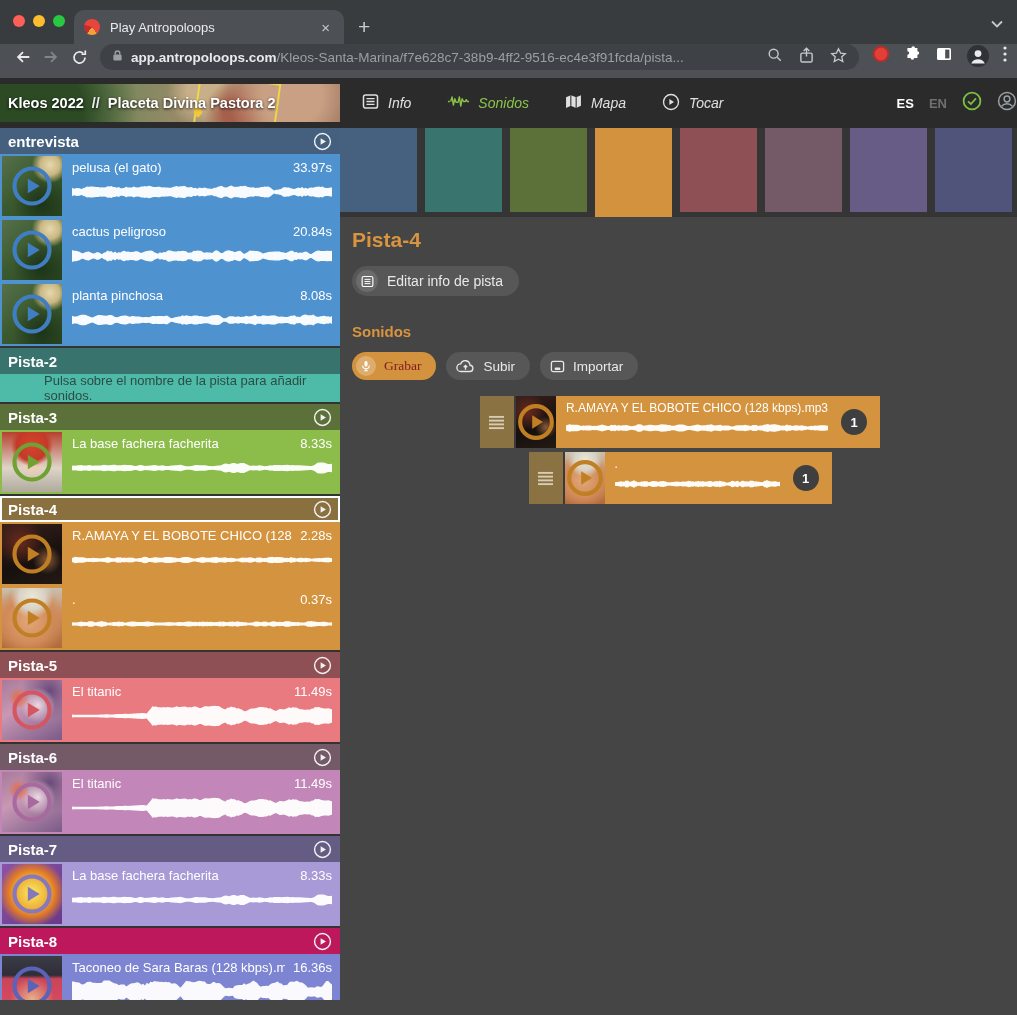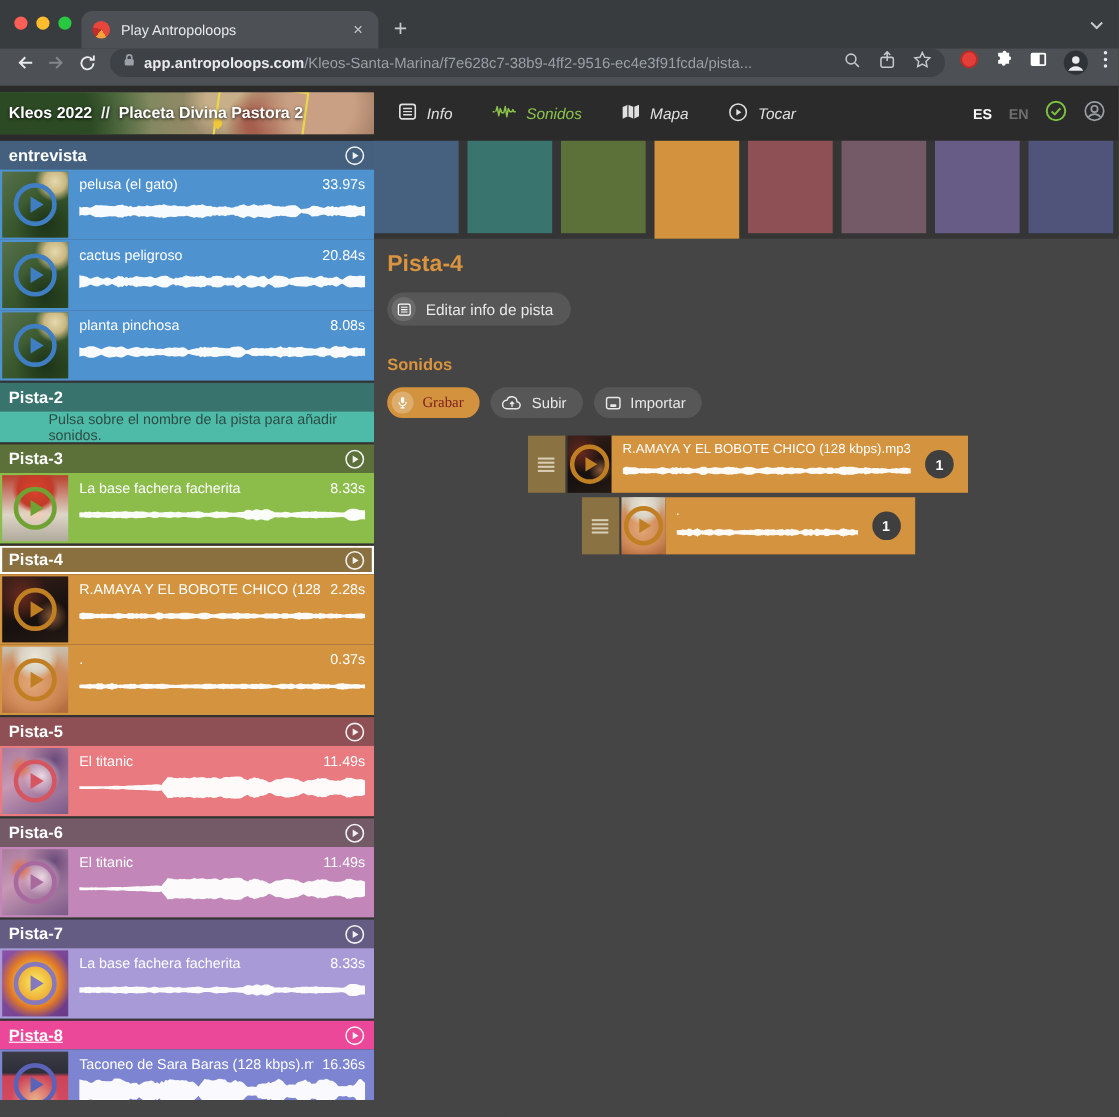--- a/index.html
+++ b/index.html
@@ -44,21 +44,21 @@
   .bc-img::before{content:"";position:absolute;left:196px;top:-6px;width:78px;height:50px;
     border:2px solid #e8d84a;transform:rotate(8deg);}
   .bc-img::after{content:"";position:absolute;left:194px;top:24px;width:8px;height:8px;border-radius:50% 50% 50% 0;
     background:#f0c83a;transform:rotate(-45deg);}
   .bc-text{position:relative;z-index:2;color:#fff;font-size:14.5px;font-weight:700;
     text-shadow:0 1px 3px rgba(0,0,0,.85);white-space:nowrap;display:flex;gap:8px;align-items:center;}
   .bc-sep{font-weight:700;color:#eee;}
   .nav{display:flex;align-items:center;gap:36px;margin-left:22px;font-style:italic;}
   .nav-item{display:flex;align-items:center;gap:9px;color:#e0e0e0;font-size:14px;cursor:default;}
   .nav-item.active{color:#8bc34a;}
-  .hdr-right{margin-left:auto;display:flex;align-items:center;gap:15px;padding-right:12px;}
+  .hdr-right{margin-left:auto;display:flex;align-items:center;gap:15px;}
   .lang-es{color:#fff;font-size:13px;font-weight:700;}
   .lang-en{color:#6f6f6f;font-size:13px;font-weight:700;}
 
   
   .content{display:flex;height:872px;}
   .sidebar{width:340px;flex:none;background:#333;display:flex;flex-direction:column;overflow:hidden;}
   .main{flex:1;min-width:0;display:flex;flex-direction:column;}
 
   
   .section{margin-bottom:2px;flex:none;}
@@ -529,21 +529,21 @@
             </div>
             <div class="clip-wave">
               <svg viewBox="0 0 300 40" preserveAspectRatio="none">
                 <path d="M0 20.0 L0.0 16.4 L2.2 16.0 L4.3 16.4 L6.5 15.4 L8.6 15.6 L10.8 15.1 L12.9 16.0 L15.1 15.8 L17.3 15.7 L19.4 15.0 L21.6 15.6 L23.7 16.1 L25.9 16.0 L28.1 15.8 L30.2 15.7 L32.4 15.7 L34.5 15.3 L36.7 14.6 L38.8 15.2 L41.0 15.3 L43.2 15.4 L45.3 14.9 L47.5 14.6 L49.6 14.5 L51.8 15.3 L54.0 15.4 L56.1 15.6 L58.3 14.9 L60.4 14.6 L62.6 15.0 L64.7 15.1 L66.9 15.1 L69.1 15.4 L71.2 16.1 L73.4 16.7 L75.5 16.1 L77.7 15.1 L79.9 15.1 L82.0 15.7 L84.2 16.7 L86.3 16.4 L88.5 16.1 L90.6 15.9 L92.8 15.6 L95.0 15.2 L97.1 15.4 L99.3 16.3 L101.4 16.3 L103.6 15.5 L105.8 15.8 L107.9 16.5 L110.1 16.7 L112.2 16.7 L114.4 15.9 L116.5 16.0 L118.7 15.5 L120.9 15.4 L123.0 15.1 L125.2 14.7 L127.3 15.5 L129.5 16.2 L131.7 17.1 L133.8 17.0 L136.0 17.1 L138.1 16.7 L140.3 16.0 L142.4 15.2 L144.6 14.8 L146.8 15.6 L148.9 15.5 L151.1 15.5 L153.2 15.3 L155.4 15.8 L157.6 16.7 L159.7 16.5 L161.9 16.9 L164.0 16.7 L166.2 16.2 L168.3 15.8 L170.5 15.7 L172.7 15.2 L174.8 13.2 L177.0 12.5 L179.1 12.8 L181.3 13.8 L183.5 12.7 L185.6 11.5 L187.8 11.8 L189.9 13.0 L192.1 13.0 L194.2 11.7 L196.4 11.5 L198.6 11.5 L200.7 13.5 L202.9 14.5 L205.0 16.2 L207.2 16.2 L209.4 16.0 L211.5 16.4 L213.7 16.2 L215.8 15.5 L218.0 15.7 L220.1 16.1 L222.3 17.1 L224.5 16.5 L226.6 16.3 L228.8 15.6 L230.9 15.8 L233.1 15.2 L235.3 15.0 L237.4 15.1 L239.6 15.0 L241.7 15.6 L243.9 15.1 L246.0 15.0 L248.2 14.4 L250.4 15.2 L252.5 15.5 L254.7 15.2 L256.8 15.4 L259.0 15.5 L261.2 15.6 L263.3 15.4 L265.5 15.7 L267.6 15.8 L269.8 16.1 L271.9 16.2 L274.1 16.6 L276.3 16.7 L278.4 16.0 L280.6 14.0 L282.7 11.8 L284.9 11.0 L287.1 11.0 L289.2 10.9 L291.4 11.4 L293.5 12.6 L295.7 13.2 L297.8 13.2 L300.0 13.0 L300.0 27.0 L297.8 26.8 L295.7 26.8 L293.5 27.4 L291.4 28.6 L289.2 29.1 L287.1 29.0 L284.9 29.0 L282.7 28.2 L280.6 26.0 L278.4 24.0 L276.3 23.3 L274.1 23.4 L271.9 23.8 L269.8 23.9 L267.6 24.2 L265.5 24.3 L263.3 24.6 L261.2 24.4 L259.0 24.5 L256.8 24.6 L254.7 24.8 L252.5 24.5 L250.4 24.8 L248.2 25.6 L246.0 25.0 L243.9 24.9 L241.7 24.4 L239.6 25.0 L237.4 24.9 L235.3 25.0 L233.1 24.8 L230.9 24.2 L228.8 24.4 L226.6 23.7 L224.5 23.5 L222.3 22.9 L220.1 23.9 L218.0 24.3 L215.8 24.5 L213.7 23.8 L211.5 23.6 L209.4 24.0 L207.2 23.8 L205.0 23.8 L202.9 25.5 L200.7 26.5 L198.6 28.5 L196.4 28.5 L194.2 28.3 L192.1 27.0 L189.9 27.0 L187.8 28.2 L185.6 28.5 L183.5 27.3 L181.3 26.2 L179.1 27.2 L177.0 27.5 L174.8 26.8 L172.7 24.8 L170.5 24.3 L168.3 24.2 L166.2 23.8 L164.0 23.3 L161.9 23.1 L159.7 23.5 L157.6 23.3 L155.4 24.2 L153.2 24.7 L151.1 24.5 L148.9 24.5 L146.8 24.4 L144.6 25.2 L142.4 24.8 L140.3 24.0 L138.1 23.3 L136.0 22.9 L133.8 23.0 L131.7 22.9 L129.5 23.8 L127.3 24.5 L125.2 25.3 L123.0 24.9 L120.9 24.6 L118.7 24.5 L116.5 24.0 L114.4 24.1 L112.2 23.3 L110.1 23.3 L107.9 23.5 L105.8 24.2 L103.6 24.5 L101.4 23.7 L99.3 23.7 L97.1 24.6 L95.0 24.8 L92.8 24.4 L90.6 24.1 L88.5 23.9 L86.3 23.6 L84.2 23.3 L82.0 24.3 L79.9 24.9 L77.7 24.9 L75.5 23.9 L73.4 23.3 L71.2 23.9 L69.1 24.6 L66.9 24.9 L64.7 24.9 L62.6 25.0 L60.4 25.4 L58.3 25.1 L56.1 24.4 L54.0 24.6 L51.8 24.7 L49.6 25.5 L47.5 25.4 L45.3 25.1 L43.2 24.6 L41.0 24.7 L38.8 24.8 L36.7 25.4 L34.5 24.7 L32.4 24.3 L30.2 24.3 L28.1 24.2 L25.9 24.0 L23.7 23.9 L21.6 24.4 L19.4 25.0 L17.3 24.3 L15.1 24.2 L12.9 24.0 L10.8 24.9 L8.6 24.4 L6.5 24.6 L4.3 23.6 L2.2 24.0 L0.0 23.6 Z" fill="#ffffff" fill-opacity="0.96"></path>
               </svg>
             </div>
           </div>
         </div>
       </div>
       <div class="section">
-        <div class="sec-header" style="background: #ec4899; text-decoration: underline;">
+        <div class="sec-header" style="background: #be185d;">
           <span>Pista-8</span>
           <span class="sp"></span>
           <span style="display: flex;">
             <svg width="19" height="19" viewBox="0 0 24 24">
               <circle cx="12" cy="12" r="10" fill="none" stroke="#f2f2f2" stroke-width="1.8"></circle>
               <path d="M9.6 7.8 L16.4 12 L9.6 16.2 Z" fill="#f2f2f2"></path>
             </svg>
           </span>
         </div>
         <div class="clip" style="background: rgb(125, 133, 210);">

